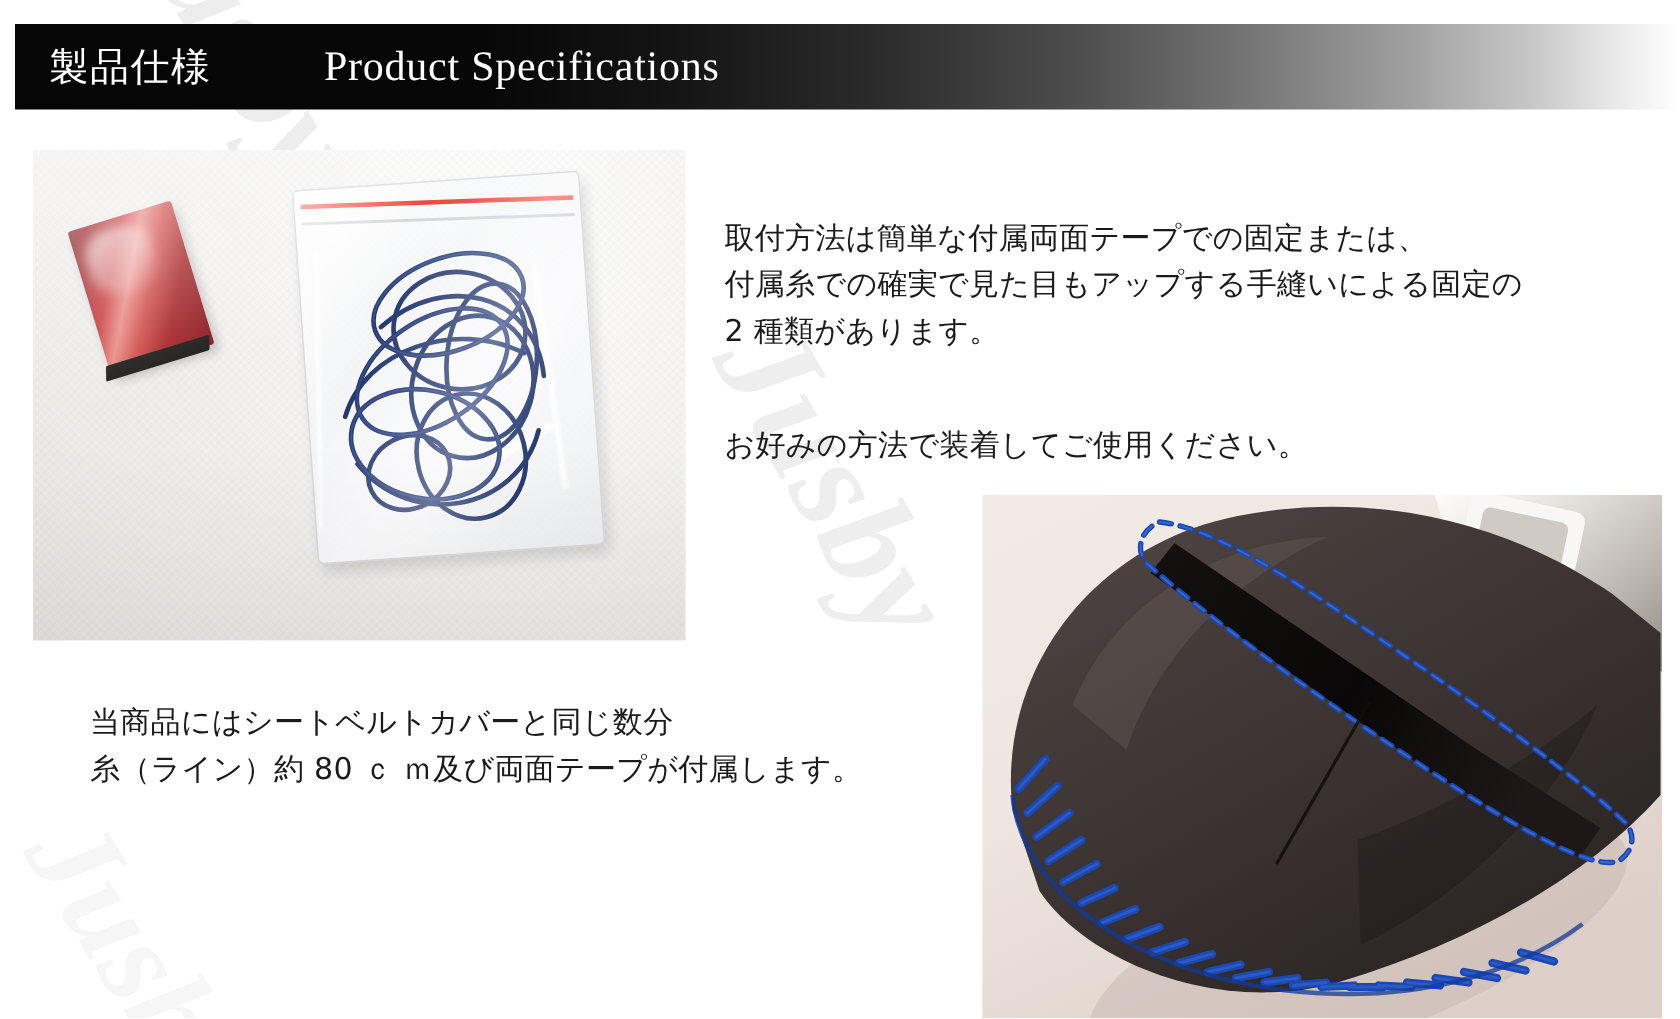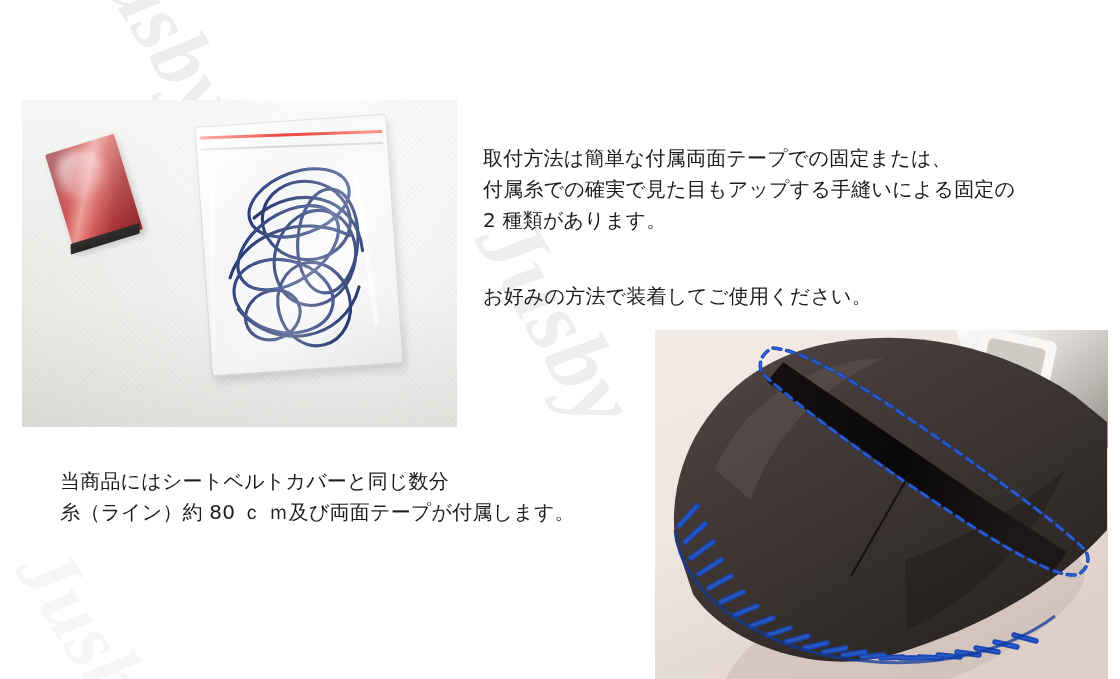--- a/index.html
+++ b/index.html
@@ -224,20 +224,26 @@
 </style>
 </head>
 <body>
 
 <div id="page">
 
   <div class="wm wm-top-left">Jusby</div>
   <div class="wm wm-center">Jusby</div>
   <div class="wm wm-bottom-left">Jusby</div>
 
+  <div class="header-band">
+    <div class="header-inner">
+      <div class="header-title-ja">製品仕様</div>
+      <div class="header-title-en">Product Specifications</div>
+    </div>
+  </div>
 
   <div class="photo" id="photo-parts">
     <div class="desk-texture"></div>
 
     <div class="tape">
       <div class="tape-gloss"></div>
     </div>
 
     <div class="bag">
       <div class="bag-zip"></div>

